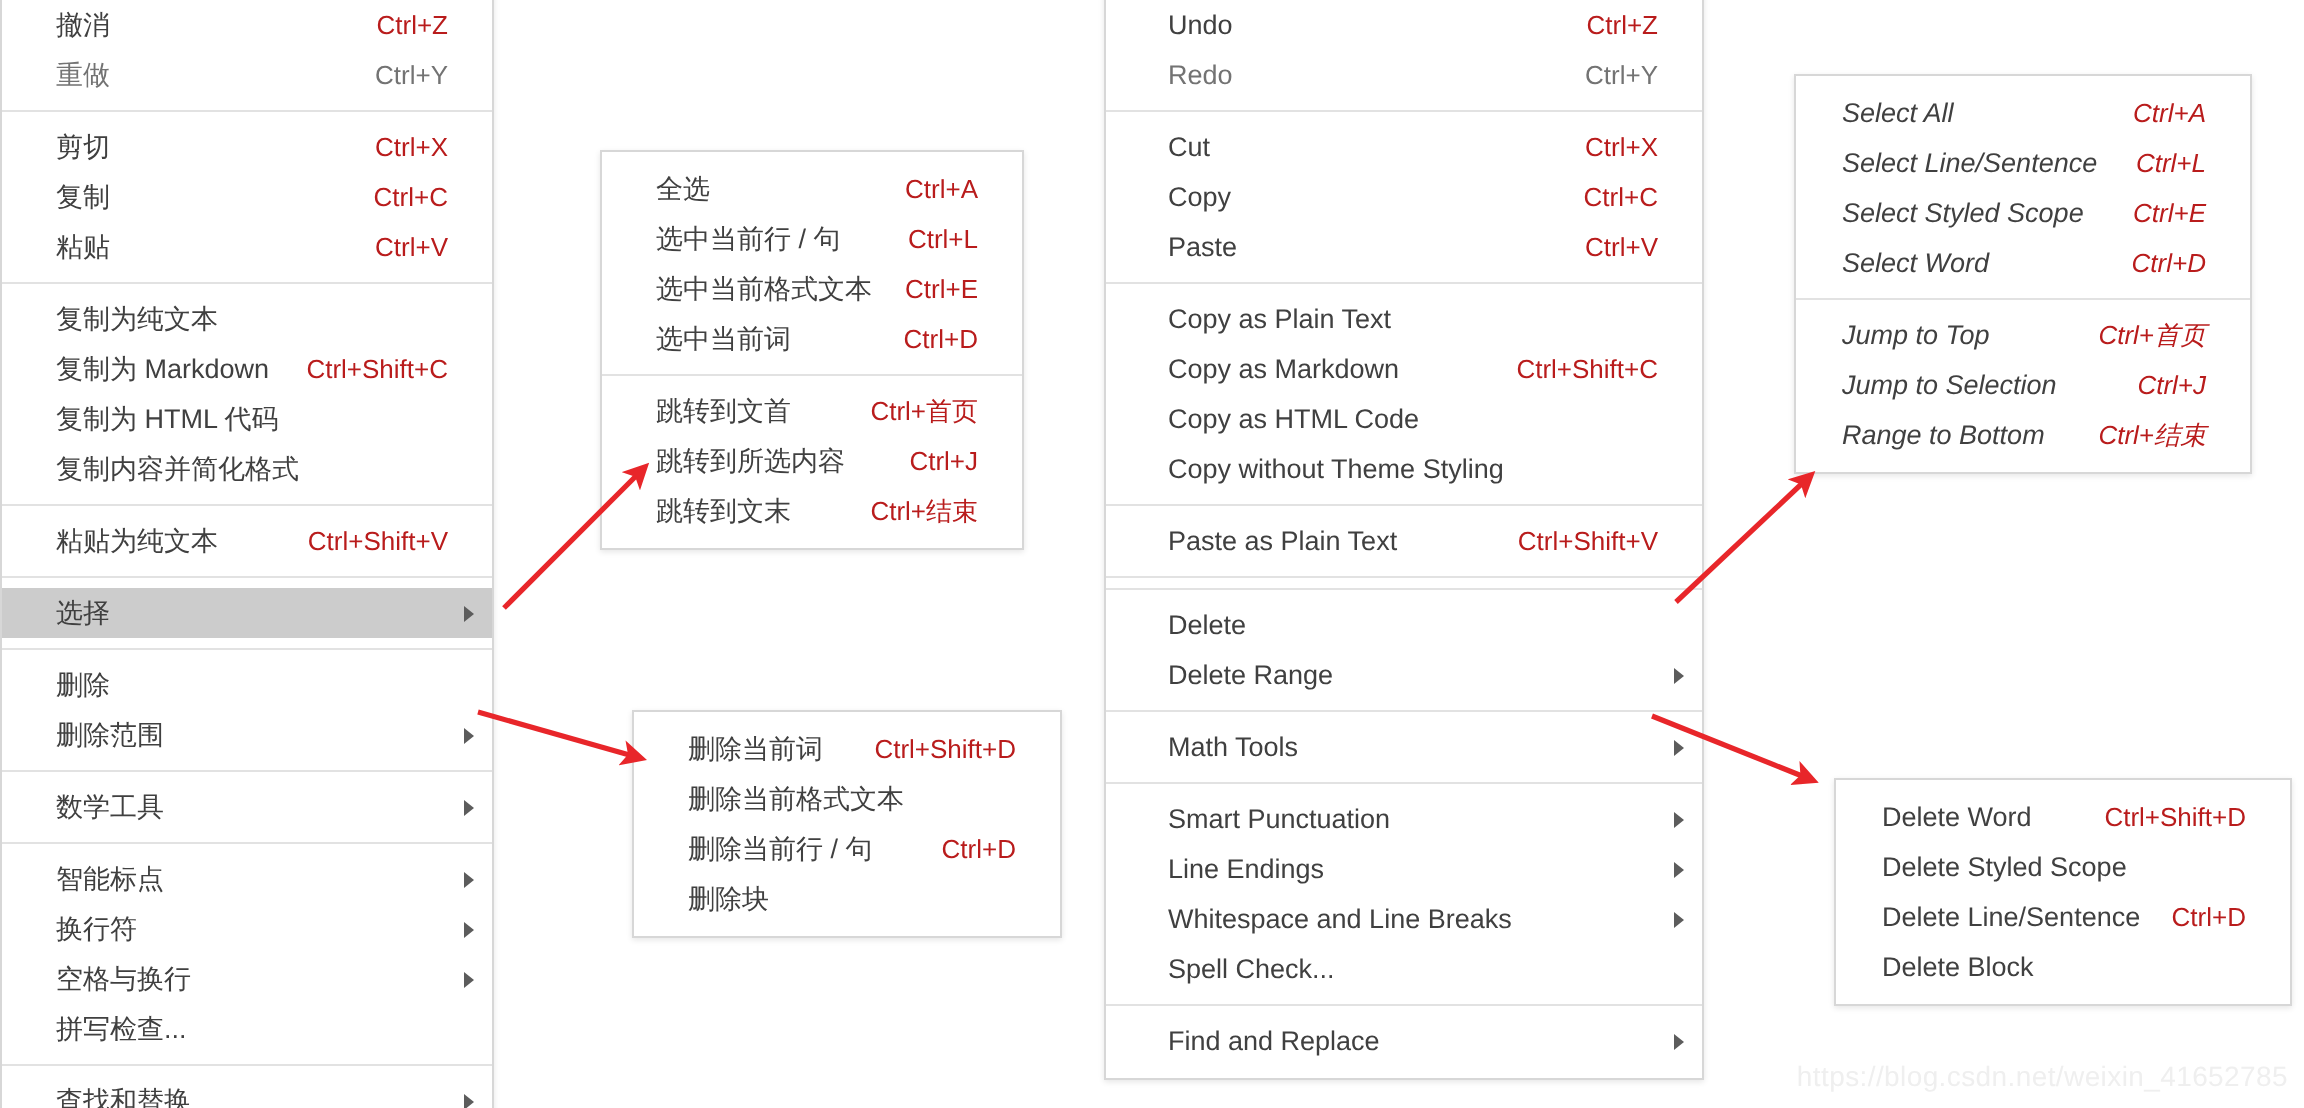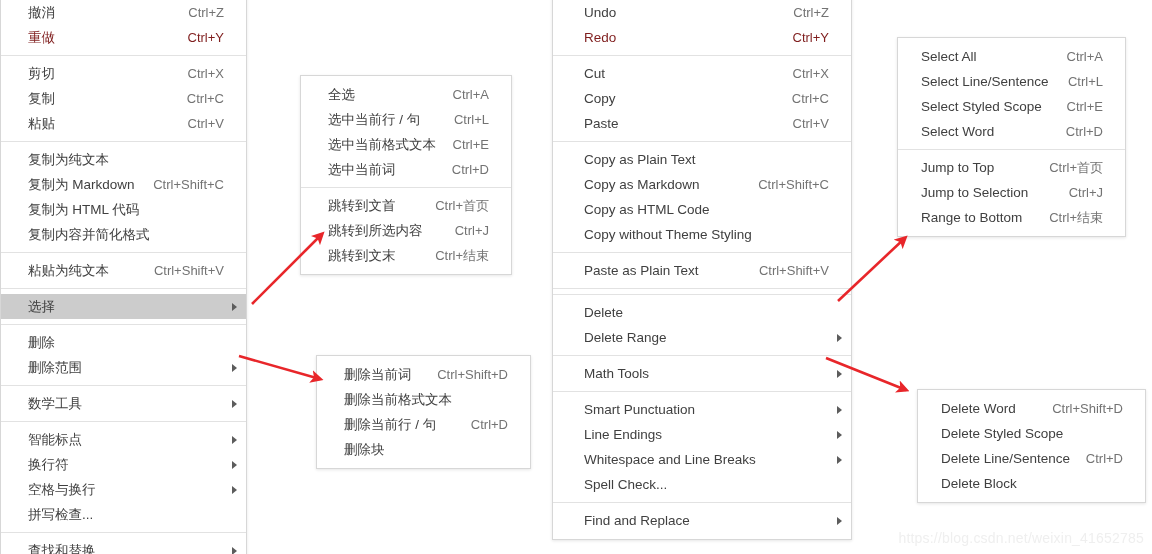--- a/index.html
+++ b/index.html
@@ -38,30 +38,30 @@
 
   .menu-row .label {
     font-size: 13.5px;
     color: #404040;
     line-height: 25px;
     flex: 0 0 auto;
   }
 
   .menu-row .accel {
     font-size: 13px;
-    color: #737373;
+    color: #b91c1c;
     line-height: 25px;
     margin-left: auto;
     padding-right: 22px;
     flex: 0 0 auto;
   }
 
   .menu-row.disabled .label,
   .menu-row.disabled .accel {
-    color: #7f1d1d;
+    color: #737373;
   }
 
   .menu-row.highlight {
     background: #cccccc;
   }
 
   .menu-row .arrow {
     position: absolute;
     right: 9px;
     top: 50%;
@@ -77,21 +77,21 @@
     height: 1px;
     background: #e2e2e2;
     margin: 5px 0 5px 0;
   }
 
   
   #menu-edit-cn   { left: 0px;   top: -7px;  width: 247px; }
   #menu-select-cn { left: 300px; top: 75px;  width: 212px; }
   #menu-delete-cn { left: 316px; top: 355px; width: 215px; }
   #menu-edit-en   { left: 552px; top: -7px;  width: 300px; }
-  #menu-select-en { left: 897px; top: 37px;  width: 229px; }
+  #menu-select-en { left: 897px; top: 37px;  width: 229px; font-style: italic; }
   #menu-delete-en { left: 917px; top: 389px; width: 229px; }
 
   #menu-edit-cn .menu-row,
   #menu-select-cn .menu-row,
   #menu-delete-cn .menu-row { height: 25px; padding-left: 27px; }
 
   #menu-edit-cn .menu-row .label,
   #menu-select-cn .menu-row .label,
   #menu-delete-cn .menu-row .label { font-size: 13.5px; }
 

